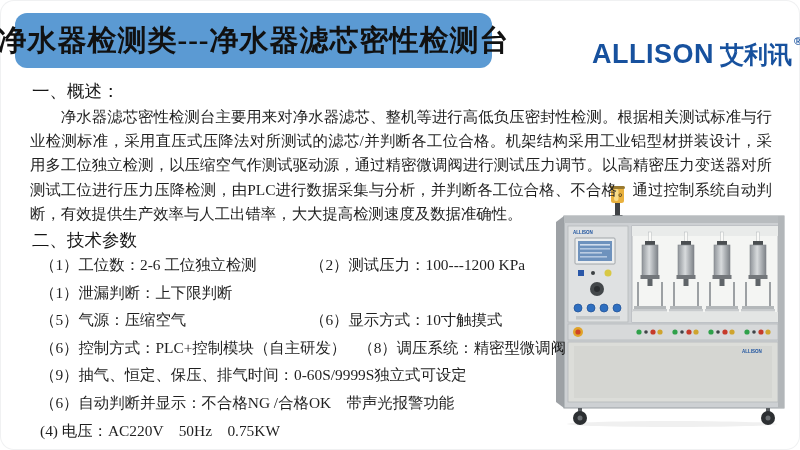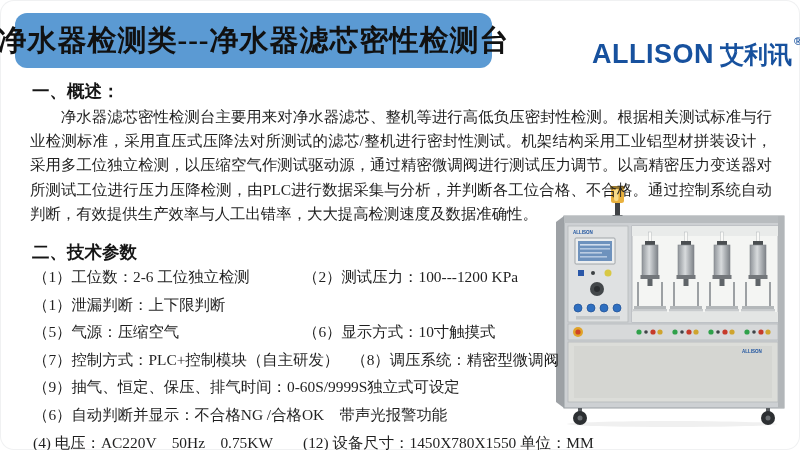--- a/index.html
+++ b/index.html
@@ -29,28 +29,28 @@
     color:var(--brand-blue);
   }
   .logo-en{font-size:27px;font-weight:800;letter-spacing:0.5px;}
   .logo-cn{font-size:24px;font-weight:800;margin-left:6px;}
   .logo-reg{font-size:11px;font-weight:bold;vertical-align:18px;margin-left:2px;}
   .machine{position:absolute;left:552px;top:186px;width:240px;height:243px;z-index:1;}
   .content{
     position:absolute;left:0;top:80px;width:100%;box-sizing:border-box;
     padding:0 28px 0 30px;z-index:2;
   }
-  .h-sec{font-size:17.5px;line-height:22px;font-weight:bold;color:#161616;}
+  .h-sec{font-size:17.5px;line-height:22px;font-weight:normal;color:#161616;}
   .h-overview{margin:0 0 3px 2px;}
-  .h-params{margin:15px 0 5px 2px;}
+  .h-params{margin:3px 0 5px 2px;}
   .para{
     margin:0;text-indent:2em;text-align:justify;
     font-size:15.4px;line-height:24.2px;color:var(--text-color);
   }
-  .params{margin-left:3px;}
+  .params{margin-left:10px;}
   .param-row{display:flex;font-size:15.4px;line-height:18px;margin-bottom:9.6px;white-space:nowrap;}
   .p-left{display:inline-block;min-width:258px;padding-right:12px;}
   .p-right{display:inline-block;}
   svg text{font-family:"Liberation Sans","DejaVu Sans",sans-serif;}
 </style>
 </head>
 <body>
 
 <div class="page">
 
@@ -203,46 +203,45 @@
       <g>
         <rect x="214" y="222" width="4" height="6" fill="#5a5e62"></rect>
         <circle cx="216" cy="232" r="7" fill="#2c2f32"></circle>
         <circle cx="216" cy="232" r="2.5" fill="#6a6e72"></circle>
       </g>
     </svg>
   </div>
 
   <div class="content">
     <div class="h-sec h-overview">一、概述：</div>
-    <p class="para">净水器滤芯密性检测台主要用来对净水器滤芯、整机等进行高低负压密封性检测。根据相关测试标准与行业检测标准，采用直压式压降法对所测试的滤芯/整机进行密封性测试。机架结构采用工业铝型材拼装设计，采用多工位独立检测，以压缩空气作测试驱动源，通过精密微调阀进行测试压力调节。以高精密压力变送器对所测试工位进行压力压降检测，由PLC进行数据采集与分析，并判断各工位合格、不合格。通过控制系统自动判断，有效提供生产效率与人工出错率，大大提高检测速度及数据准确性。</p>
+    <p class="para">净水器滤芯密性检测台主要用来对净水器滤芯、整机等进行高低负压密封性检测。根据相关测试标准与行业检测标准，采用直压式压降法对所测试的滤芯/并判断各工位合格。机架结构采用工业铝型材拼装设计，采用多工位独立检测，以压缩空气作测试驱动源，通过精密微调阀进行测试压力调节。以高精密压力变送器对所测试工位进行压力压降检测，由PLC进行数据采集与分析，并判断各工位合格、不合格。通过控制系统自动判断，有效提供生产效率与人工出错率，大大提高检测速度及数据准确性。</p>
     <div class="h-sec h-params">二、技术参数</div>
     <div class="params">
       <div class="param-row">
         <span class="p-left">（1）工位数：2-6 工位独立检测</span>
         <span class="p-right">（2）测试压力：100---1200 KPa</span>
       </div>
       <div class="param-row">
         <span class="p-left">（1）泄漏判断：上下限判断</span>
       </div>
       <div class="param-row">
         <span class="p-left">（5）气源：压缩空气</span>
         <span class="p-right">（6）显示方式：10寸触摸式</span>
       </div>
       <div class="param-row">
-        <span class="p-left">（7）控制方式：PLC+控制模块（自主研发）</span>
+        <span class="p-left">（6）控制方式：PLC+控制模块（自主研发）</span>
         <span class="p-right">（8）调压系统：精密型微调阀</span>
       </div>
       <div class="param-row">
         <span class="p-left">（9）抽气、恒定、保压、排气时间：0-60S/9999S独立式可设定</span>
         <span class="p-right"></span>
       </div>
       <div class="param-row">
         <span class="p-left">（6）自动判断并显示：不合格NG /合格OK　带声光报警功能</span>
         <span class="p-right"></span>
       </div>
       <div class="param-row">
         <span class="p-left">(4) 电压：AC220V　50Hz　0.75KW</span>
-        <span class="p-right">(12) 设备尺寸：1450X780X1550 单位：MM</span>
       </div>
     </div>
   </div>
 
 </div>
 
 </body></html>

